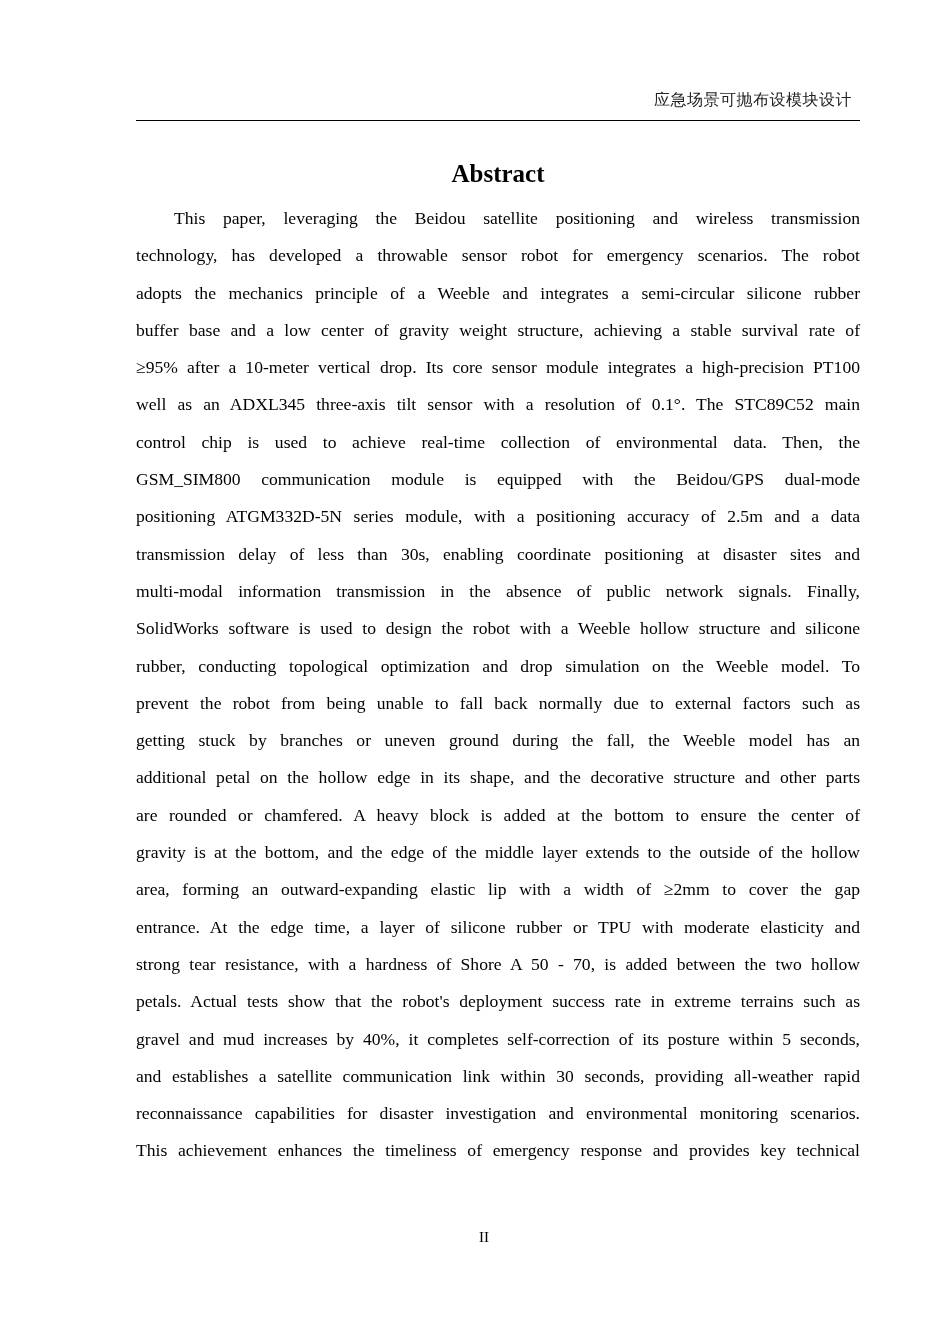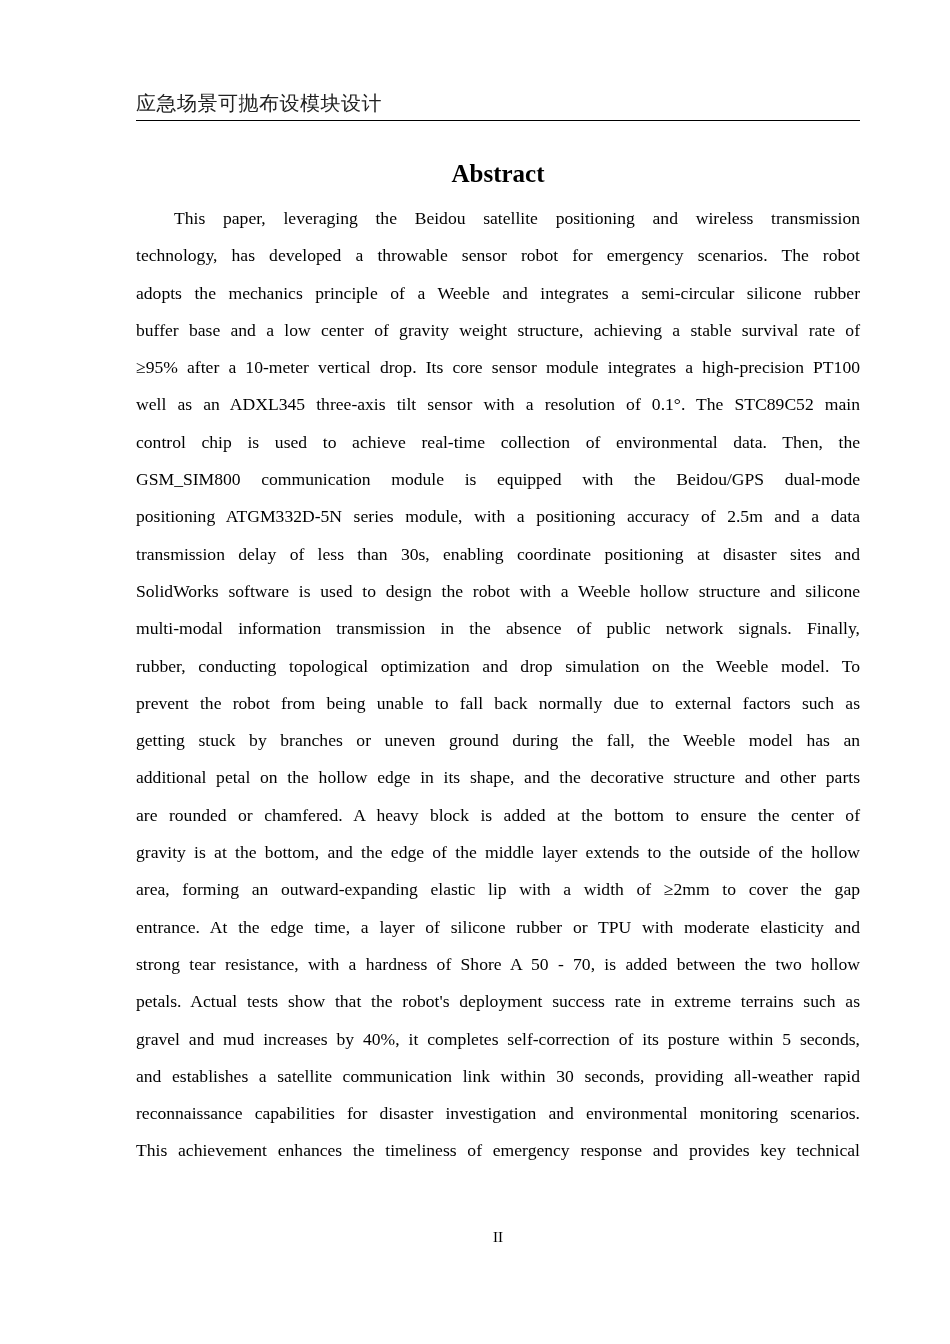--- a/index.html
+++ b/index.html
@@ -10,25 +10,25 @@
     body {
       width: 950px;
       height: 1344px;
       position: relative;
       overflow: hidden;
       font-family: "Liberation Serif", "DejaVu Serif", serif;
       color: #000000;
     }
     .running-header {
       position: absolute;
-      left: 136px;
+      left: 128px;
       width: 724px;
       top: 90px;
-      text-align: left;
-      font-size: 20px;
+      text-align: right;
+      font-size: 16px;
       letter-spacing: 0.5px;
       color: #222222;
       font-family: "DejaVu Sans", "Liberation Sans", sans-serif;
     }
     .header-rule {
       position: absolute;
       left: 136px;
       width: 724px;
       top: 120px;
       height: 0;
@@ -63,21 +63,21 @@
       padding-left: 38px;
     }
     .line-inner {
       display: block;
       white-space: normal;
       text-align: justify;
       text-align-last: justify;
     }
     .page-number {
       position: absolute;
-      left: 136px;
+      left: 122px;
       width: 724px;
       top: 1229px;
       text-align: center;
       font-size: 15px;
     }
   </style>
 </head>
 <body>
 
 <div class="running-header">应急场景可抛布设模块设计</div>
@@ -110,24 +110,24 @@
   <div class="line">
       <span class="line-inner">GSM_SIM800 communication module is equipped with the Beidou/GPS dual-mode</span>
     </div>
   <div class="line">
       <span class="line-inner">positioning ATGM332D-5N series module, with a positioning accuracy of 2.5m and a data</span>
     </div>
   <div class="line">
       <span class="line-inner">transmission delay of less than 30s, enabling coordinate positioning at disaster sites and</span>
     </div>
   <div class="line">
-      <span class="line-inner">SolidWorks software is used to design the robot with a Weeble hollow structure and silicone</span>
+      <span class="line-inner">multi-modal information transmission in the absence of public network signals. Finally,</span>
     </div>
   <div class="line">
-      <span class="line-inner">multi-modal information transmission in the absence of public network signals. Finally,</span>
+      <span class="line-inner">SolidWorks software is used to design the robot with a Weeble hollow structure and silicone</span>
     </div>
   <div class="line">
       <span class="line-inner">rubber, conducting topological optimization and drop simulation on the Weeble model. To</span>
     </div>
   <div class="line">
       <span class="line-inner">prevent the robot from being unable to fall back normally due to external factors such as</span>
     </div>
   <div class="line">
       <span class="line-inner">getting stuck by branches or uneven ground during the fall, the Weeble model has an</span>
     </div>

